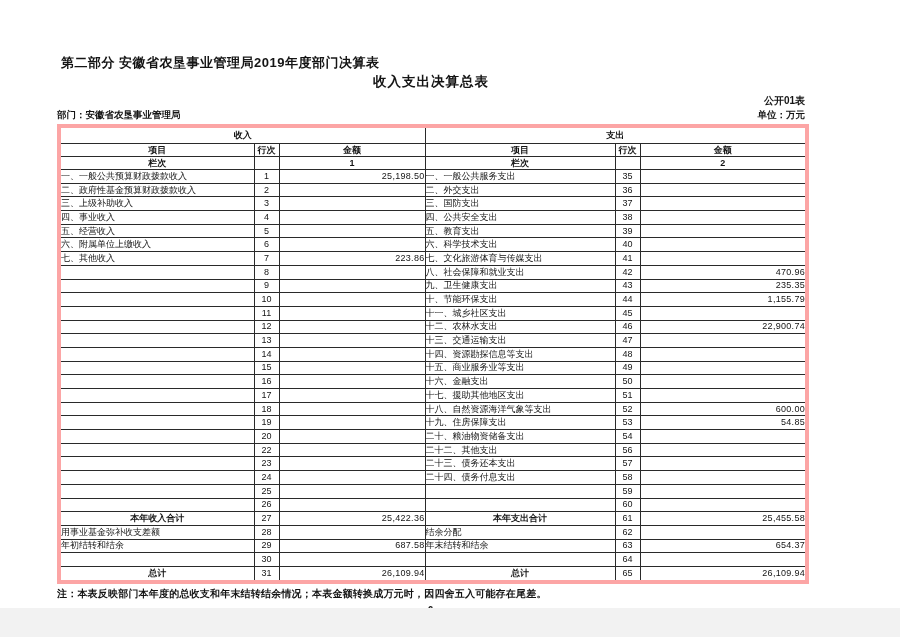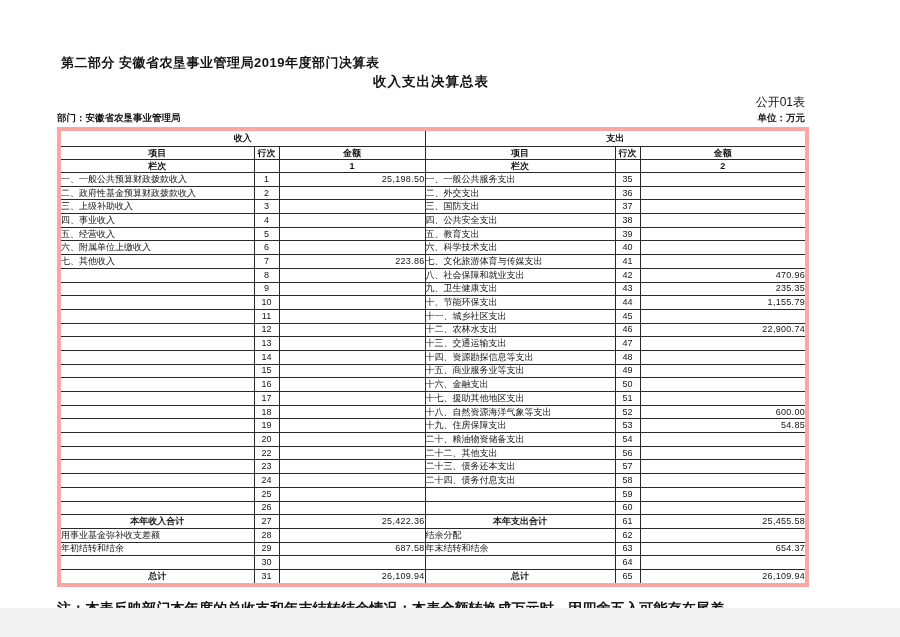--- a/index.html
+++ b/index.html
@@ -29,22 +29,22 @@
     white-space:nowrap;
   }
   .table-title{
     font-size:13.5px;
     font-weight:bold;
     text-align:center;
     letter-spacing:1px;
     margin-top:1px;
   }
   .form-code{
-    font-size:12px;
-    font-weight:normal;
+    font-size:10px;
+    font-weight:bold;
     text-align:right;
     margin-top:3px;
   }
   .meta-row{
     display:flex;
     justify-content:space-between;
     align-items:flex-end;
     font-size:9.5px;
     font-weight:bold;
     margin-top:1px;
@@ -83,23 +83,23 @@
     font-size:9px;
   }
   tbody.rows td{height:12.7px;}
   tbody.rows tr{height:13.7px;}
   td.item{text-align:left;padding-left:3px;}
   td.line{text-align:center;}
   td.amount{text-align:right;padding-right:3px;letter-spacing:0.3px;}
   tr.em td.item{text-align:center;font-weight:bold;padding-left:0;}
   tr.em{border-top:1.5px solid #1c1c1c;}
   .footnote{
-    font-size:14px;
-    font-weight:bold;
-    margin-top:13px;
+    font-size:10px;
+    font-weight:bold;
+    margin-top:3px;
     letter-spacing:0.2px;
   }
   .page-number{
     font-size:10px;
     font-weight:bold;
     text-align:center;
     margin-top:4px;
     letter-spacing:1px;
   }
 </style>

